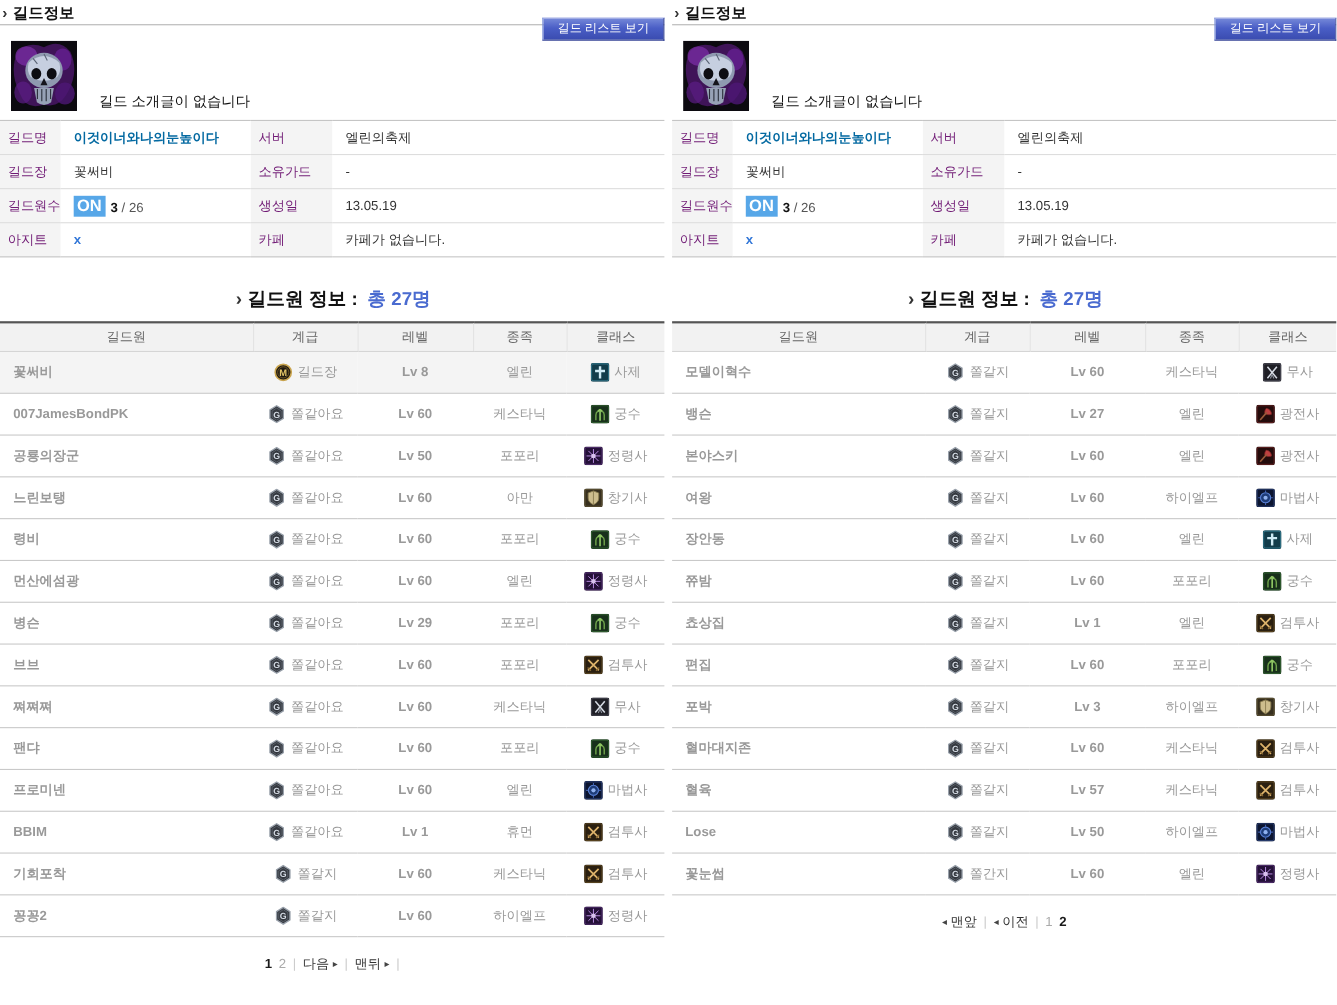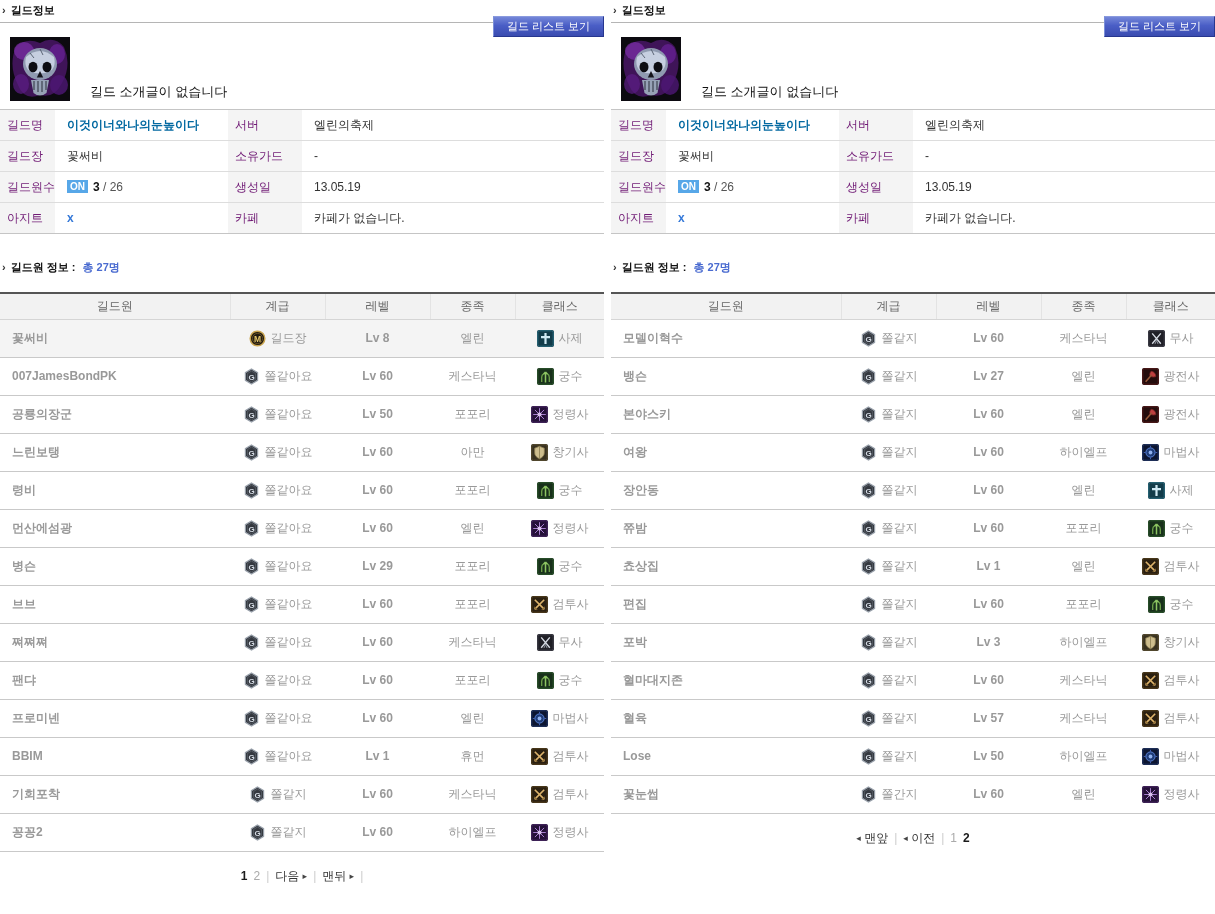--- a/index.html
+++ b/index.html
@@ -4,47 +4,47 @@
 <style>
   * { box-sizing: border-box; }
   html,body { margin:0; padding:0; background:#fff; }
   body { width:1215px; height:914px; overflow:hidden;
          font-family:"Liberation Sans","DejaVu Sans",sans-serif; font-size:12px; color:#333; }
   .page { display:flex; gap:7px; }
   .panel { width:604px; }
 
   
   .panel-header { position:relative; height:23px; border-bottom:1px solid #b5b5b5; }
-  .panel-title { position:absolute; left:2px; top:3px; font-size:11px; font-weight:bold; color:#111; }
+  .panel-title { position:absolute; left:2px; top:3px; font-size:14px; font-weight:bold; color:#111; }
   .title-arrow { color:#333; font-weight:bold; margin-right:5px; }
   .list-btn { position:absolute; right:0; top:16px; height:21px; padding:0 13px; cursor:pointer;
               background:linear-gradient(#7487d8, #4a5ec6 45%, #3a4cb0);
               border:1px solid #27378f; border-top-color:#8a9ade; border-left-color:#7b8fd8;
               color:#fff; font-size:11px; line-height:19px; }
 
   
   .intro { display:flex; align-items:flex-end; padding:13px 0 8px 10px; height:86px; }
   .emblem { width:60px; height:64px; display:block; }
   .intro-text { margin:10px 0 0 20px; font-size:13px; color:#111; }
 
   
   .info-table { width:100%; border-collapse:collapse; border-top:1px solid #c5c5c5; border-bottom:1px solid #c5c5c5; table-layout:fixed; }
   .info-table td { height:31px; border-top:1px solid #ddd; font-size:12px; padding:0; }
   .info-table tr:first-child td { border-top:none; }
   .info-label { background:#f4f4f4; color:#701a75; padding-left:7px !important;margin-top:16px; }
   .info-value { padding-left:12px !important; color:#333; }
   .guild-name { font-weight:bold; color:#0369a1; }
-  .on-badge { display:inline-block; background:#57a7e8; color:#fff; font-size:10px; font-weight:bold;
+  .on-badge { display:inline-block; background:#57a7e8; color:#fff; font-size:15px; font-weight:bold;
               padding:1px 3px; margin-right:5px; vertical-align:1px; }
   .cnt-on { font-weight:bold; color:#111; }
   .cnt-total { color:#555; }
   .hideout-x { color:#3478d8; font-weight:bold; }
 
   
-  .members-title { margin:26px 0 4px 2px; height:18px; font-size:11px; font-weight:bold; color:#111; }
+  .members-title { margin:26px 0 4px 2px; height:18px; font-size:17px; font-weight:bold; color:#111;text-align:center; }
   .members-count { color:#4a6bd0; margin-left:4px; }
 
   .member-table { width:100%; border-collapse:collapse; margin-top:14px; table-layout:fixed; }
   .member-table thead th { background:#f2f2f2; border-top:2px solid #555; border-bottom:1px solid #d5d5d5;
                            height:26px; font-size:12px; font-weight:normal; color:#666; }
   .member-table thead th + th { border-left:1px solid #e3e3e3; }
   .member-table tbody td { height:38px; border-bottom:1px solid #c9c9c9; text-align:center; color:#999; }
   .member-table tbody tr.highlight { background:#f4f4f4; }
   .m-name { text-align:left !important; padding-left:12px; font-weight:bold; color:#1a1a1a; }
   .m-level { font-weight:bold; color:#888; }

